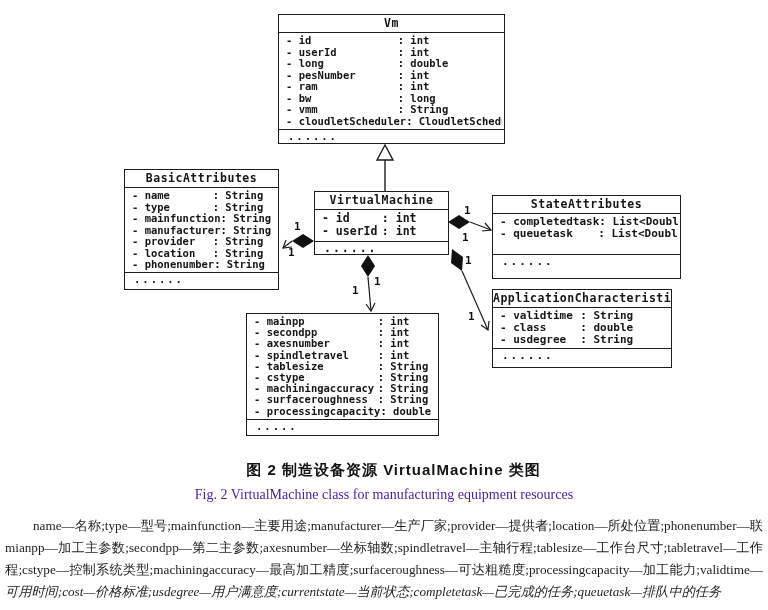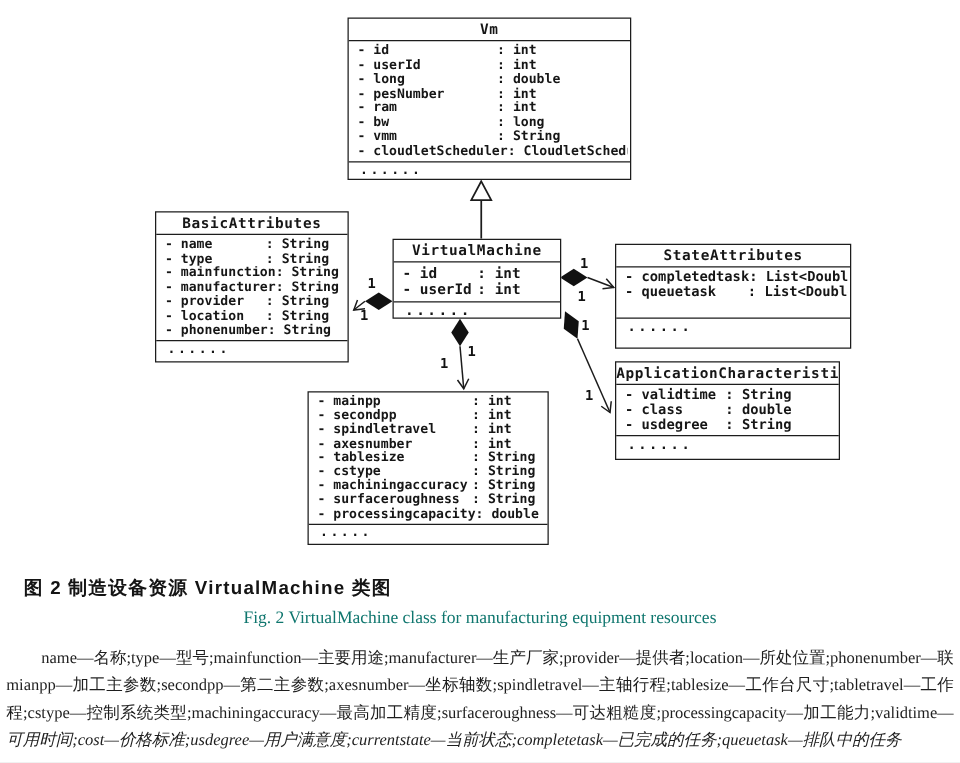--- a/index.html
+++ b/index.html
@@ -32,25 +32,25 @@
   .c-state { left:492px; top:178px; width:189px; font-size:11px;margin-top:17px; }
   .c-state .attrs { height:41px; } .c-state .row { line-height:12px; } .c-state .nm { min-width:85px; } .c-state .dots { height:23px; }
   .c-app   { left:492px; top:289px; width:180px; font-size:11px; }
   .c-app .attrs { height:41px; }   .c-app .row { line-height:12px; }   .c-app .nm { min-width:67px; } .c-app .dots { height:18px; }
   .c-func  { left:246px; top:313px; width:193px; font-size:10.5px; }
   .c-func .attrs { height:106px; } .c-func .row { line-height:11.2px; } .c-func .nm { min-width:111px; } .c-func .dots { height:15px; }
 
   .mult { position:absolute; z-index:3; font-family:"DejaVu Sans Mono",monospace;
           font-weight:bold; font-size:11px; color:#111; }
 
-  .caption-zh { position:absolute; left:0; right:0; top:461px; text-align:left; z-index:2;
+  .caption-zh { position:absolute; left:0; right:0; top:461px; text-align:center; z-index:2;
                 font-family:"Liberation Sans", sans-serif; font-weight:bold; font-size:15px;
                 letter-spacing:1px; color:#141414;margin-left:19px; }
   .caption-en { position:absolute; left:0; right:0; top:487px; text-align:center; z-index:2;
-                font-family:"Liberation Serif", serif; font-size:14px; color:#0f766e; }
+                font-family:"Liberation Serif", serif; font-size:14px; color:#4c1d95; }
 
   .legend { position:absolute; left:5px; right:5px; top:515px; z-index:2;
             font-family:"Liberation Serif", serif; font-size:13.2px; color:#1e1e1e; }
   .legend .lline { height:22px; line-height:22px; overflow:hidden;
                    text-align:justify; text-align-last:justify; }
   .legend .lline.first { text-indent:28px; }
   .legend .lline.last  { text-align-last:left;font-style:italic; }
 </style>
 </head>
 <body>
@@ -133,22 +133,22 @@
       <div class="row"><span class="nm">class</span><span class="tp">double</span></div>
       <div class="row"><span class="nm">usdegree</span><span class="tp">String</span></div>
     </div>
     <div class="dots">......</div>
   </div>
 
   <div class="uml c-func">
     <div class="attrs">
       <div class="row"><span class="nm">mainpp</span><span class="tp">int</span></div>
       <div class="row"><span class="nm">secondpp</span><span class="tp">int</span></div>
+      <div class="row"><span class="nm">axesnumber</span><span class="tp">int</span></div>
       <div class="row"><span class="nm">spindletravel</span><span class="tp">int</span></div>
-      <div class="row"><span class="nm">axesnumber</span><span class="tp">int</span></div>
       <div class="row"><span class="nm">tablesize</span><span class="tp">String</span></div>
       <div class="row"><span class="nm">cstype</span><span class="tp">String</span></div>
       <div class="row"><span class="nm">machiningaccuracy</span><span class="tp">String</span></div>
       <div class="row"><span class="nm">surfaceroughness</span><span class="tp">String</span></div>
       <div class="row"><span class="nm">processingcapacity</span><span class="tp">double</span></div>
     </div>
     <div class="dots">.....</div>
   </div>
 
   <span class="mult" style="left:294px;top:220px">1</span>

